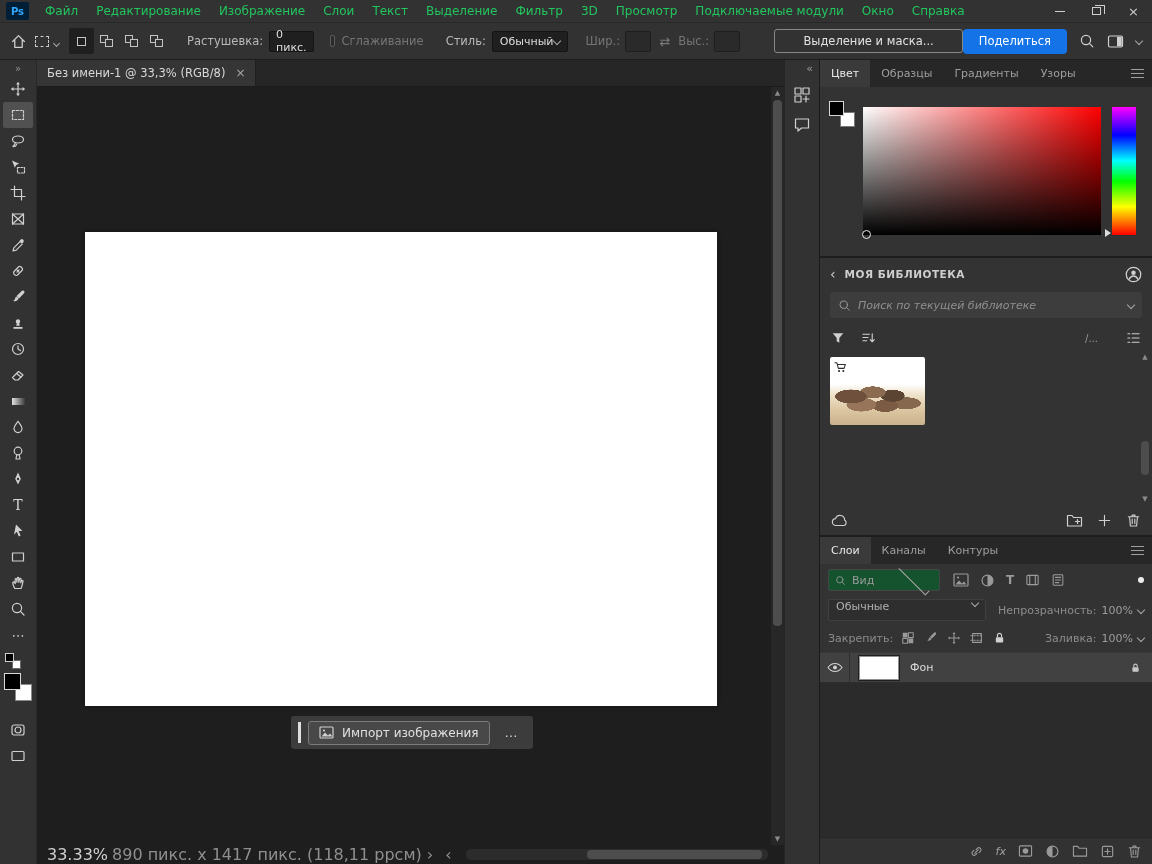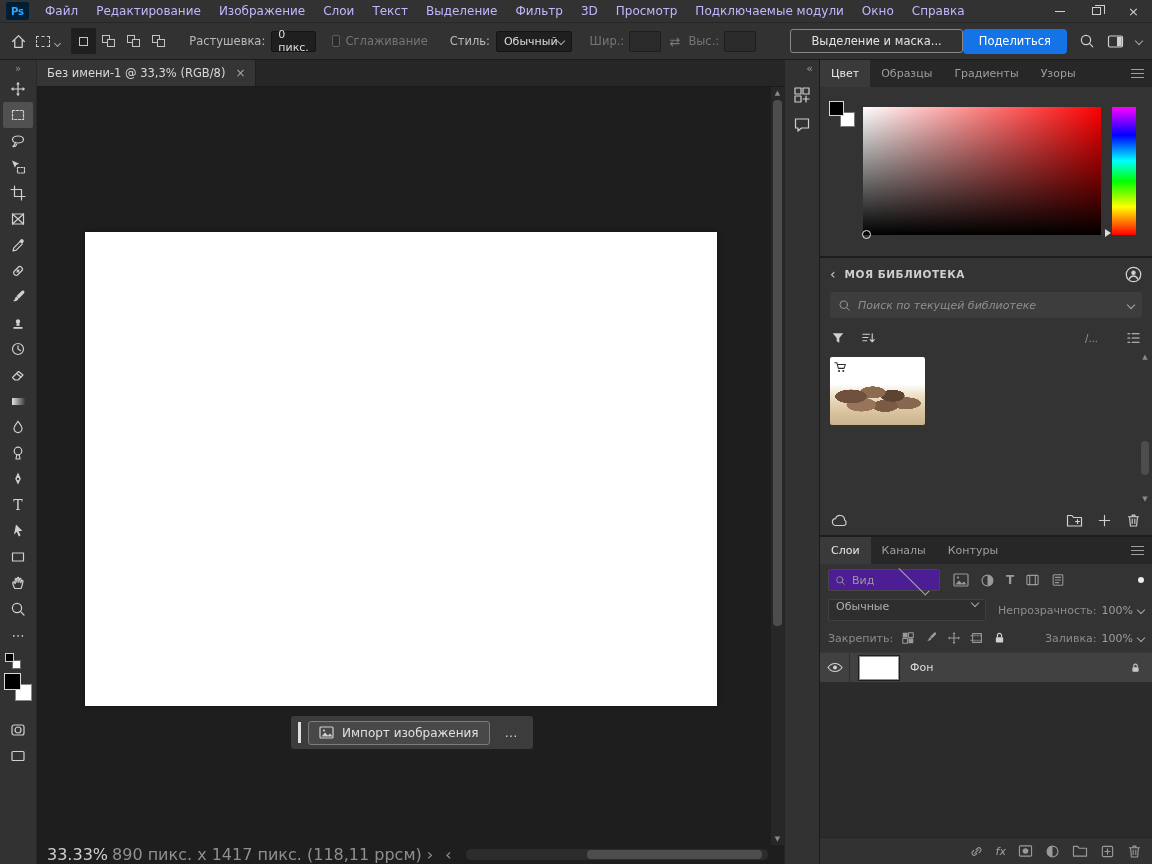--- a/index.html
+++ b/index.html
@@ -8,21 +8,21 @@
   .app{width:1152px;height:864px;display:flex;flex-direction:column;background:#323232}
   svg{display:block}
   svg.ic{stroke:#d0d0d0;fill:none;stroke-width:1.2;stroke-linecap:round;stroke-linejoin:round}
   svg.ic.dim{stroke:#9a9a9a}
   .fil{fill:#d0d0d0;stroke:none}
   .fildim{fill:#9a9a9a;stroke:none}
 
   
   .menubar{height:23px;background:#323232;border-bottom:1px solid #272727;display:flex;align-items:center}
   .ps-logo{width:23px;height:18px;margin:0 7px 0 6px;background:#001e36;border-radius:2px;color:#31a8ff;font-size:10px;font-weight:bold;display:flex;align-items:center;justify-content:center}
-  .menu-item{padding:0 9px;height:100%;display:flex;align-items:center;color:#c4b5fd;font-size:12px;white-space:nowrap}
+  .menu-item{padding:0 9px;height:100%;display:flex;align-items:center;color:#22c55e;font-size:12px;white-space:nowrap}
   .win-controls{margin-left:auto;display:flex;height:100%}
   .win-btn{width:37px;height:100%;display:flex;align-items:center;justify-content:center;color:#cfcfcf}
   .min-bar{width:10px;height:1px;background:#cfcfcf}
   .restore-box{width:9px;height:8px;border:1px solid #cfcfcf;position:relative}
   .restore-box::before{content:"";position:absolute;left:2px;top:-3px;width:9px;height:8px;border:1px solid #cfcfcf;border-left:none;border-bottom:none}
   .close-x{font-size:13px;line-height:1}
 
   
   .optionsbar{height:37px;background:#323232;border-bottom:1px solid #1c1c1c;display:flex;align-items:center;font-size:11.5px}
   .opt-label{color:#b9b9b9;white-space:nowrap}
@@ -36,21 +36,21 @@
   .tiny-cv{width:5px;height:5px;border-right:1.2px solid #a8a8a8;border-bottom:1.2px solid #a8a8a8;transform:rotate(45deg);margin-top:4px}
   .sel-modes{display:flex;margin-left:10px}
   .mode{width:25px;height:26px;display:flex;align-items:center;justify-content:center;border-radius:2px}
   .mode.pressed{background:#1f1f1f}
   .msq{width:9px;height:9px;border:1px solid #c4c4c4}
   .mdbl{position:relative;width:13px;height:12px}
   .mdbl i{position:absolute;width:8px;height:8px;border:1px solid #c4c4c4}
   .mdbl i:first-child{left:0;top:0}
   .mdbl i:last-child{right:0;bottom:0;background:#323232}
   .cb{width:12px;height:12px;border:1px solid #5d5d5d;border-radius:2px;background:#2a2a2a}
-  .mask-btn{height:24px;margin-left:34px;border:1px solid #878787;border-radius:3px;background:transparent;color:#e2e2e2;font-size:11.5px;padding:0 20px;font-family:inherit;white-space:nowrap}
+  .mask-btn{height:24px;margin-left:34px;border:1px solid #878787;border-radius:3px;background:transparent;color:#e2e2e2;font-size:11.5px;padding:0 28px;font-family:inherit;white-space:nowrap}
   .share-btn{height:25px;background:#1473e6;border:none;border-radius:4px;color:#fff;font-size:11.5px;padding:0 16px;font-family:inherit}
   .opt-right{margin-left:auto;display:flex;align-items:center;gap:12px;padding-right:10px}
 
   
   .main{flex:1;display:flex;min-height:0}
 
   
   .toolbar{width:37px;background:#323232;border-right:1px solid #282828;display:flex;flex-direction:column;align-items:center;padding-top:2px}
   .tb-expand{color:#8f8f8f;font-size:10px;height:14px;line-height:14px}
   .tool{width:30px;height:26px;display:flex;align-items:center;justify-content:center;border-radius:2px}
@@ -136,21 +136,21 @@
   .lib-bottom{height:30px;display:flex;align-items:center;padding:0 11px;gap:14px}
   .lib-bottom .sp{margin-left:auto}
 
   
   .layers-group{flex:1;min-height:0}
   .lay-body{flex:1;display:flex;flex-direction:column;min-height:0}
   .lrow{display:flex;align-items:center;padding:0 8px;flex:none}
   .lrow.r1{height:32px}
   .lrow.r2{height:28px}
   .lrow.r3{height:28px}
-  .vid-select{width:112px;height:22px;background:#4c1d95;border:1px solid #454545;border-radius:2px;display:flex;align-items:center;padding:0 6px;gap:6px}
+  .vid-select{width:112px;height:22px;background:#14532d;border:1px solid #454545;border-radius:2px;display:flex;align-items:center;padding:0 6px;gap:6px}
   .vid-select span{color:#9a9a9a;font-size:11px;flex:1}
   .lfilters{display:flex;align-items:center;gap:11px;margin-left:13px}
   .fdot{margin-left:auto;width:6px;height:6px;border-radius:50%;background:#ececec}
   .blend-select{width:168px;height:22px;background:#2e2e2e;border:1px solid #404040;border-radius:2px;display:flex;align-items:flex-start;padding:0 7px;color:#b0b0b0;font-size:11px}
   .blend-select .cv{margin-left:auto}
   .dimlab{color:#8c8c8c;font-size:11px;white-space:nowrap}
   .valbox{display:flex;align-items:center;gap:5px;color:#9d9d9d;font-size:11px;margin-left:5px}
   .lockrow-icons{display:flex;align-items:center;gap:9px;margin-left:8px}
   .layer-row{height:31px;background:#414141;display:flex;align-items:center;border-top:1px solid #383838;border-bottom:1px solid #2d2d2d;flex:none}
   .eye-cell{width:30px;height:100%;border-right:1px solid #2e2e2e;display:flex;align-items:center;justify-content:center}

